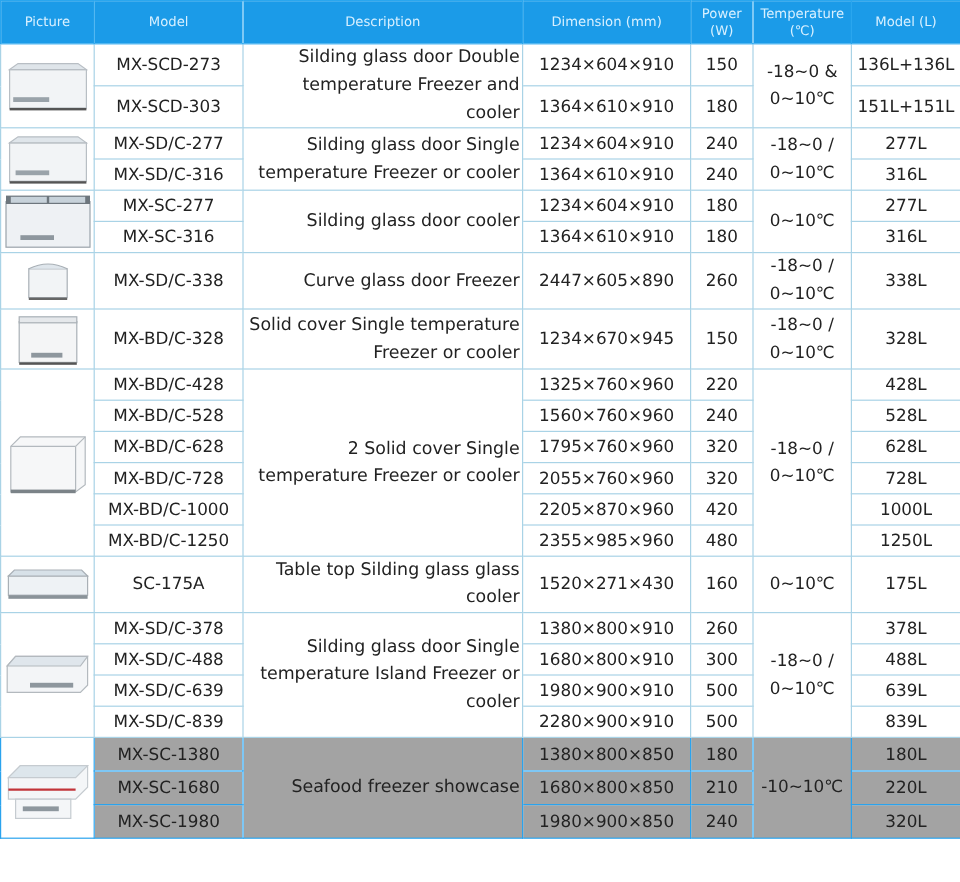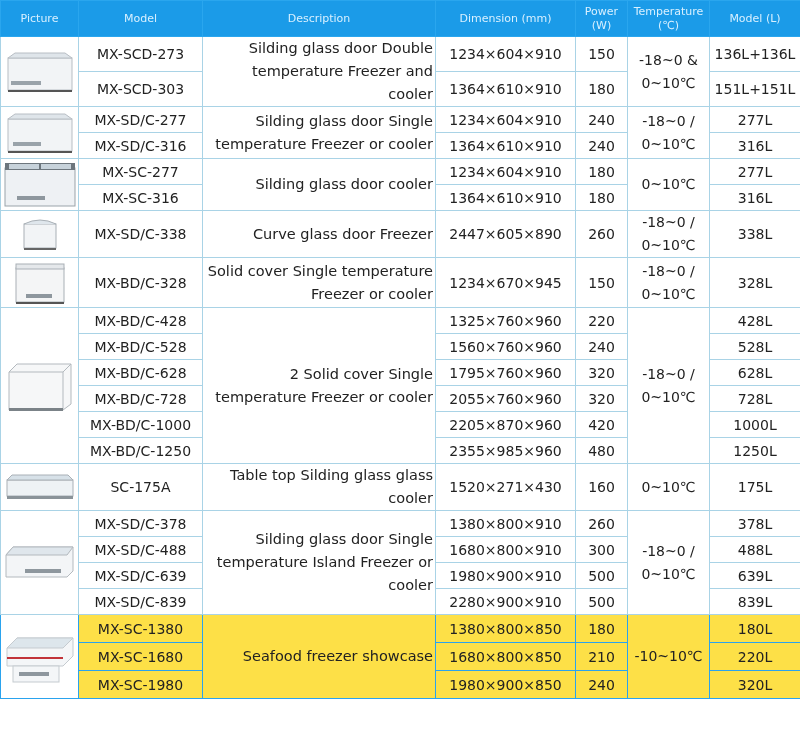--- a/index.html
+++ b/index.html
@@ -4,21 +4,21 @@
 <style>
   html, body { margin:0; padding:0; background:#ffffff; }
   body { width:800px; height:735px; overflow:hidden; font-family:"DejaVu Sans", "Liberation Sans", sans-serif; }
   table.spec { border-collapse:collapse; table-layout:fixed; width:800px; }
   table.spec th, table.spec td { border:1px solid #a9d3e6; text-align:center; vertical-align:middle; padding:0; overflow:hidden; }
   table.spec thead th { background:#1b9be8; color:#d8f0ff; font-size:11px; font-weight:normal; height:35px; line-height:14px; border-color:#2aa6ee; }
   table.spec tbody td { color:#222; font-size:14px; height:25px; line-height:22px; }
   table.spec tbody td.desc { font-size:14.5px; line-height:23px; padding:0 2px;text-align:right; }
   table.spec tbody td.temp { font-size:14px; line-height:23px;margin-left:16px; }
   table.spec tbody td.pic { background:#fff; }
-  tr.hl td { background:#fde047; color:#0d2a5a; border-color:#2aa3ee; }
+  tr.hl td { background:#a3a3a3; color:#0d2a5a; border-color:#2aa3ee; }
   tr.hl td.pic { background:#0a95ea; }
   .fridge { display:block; margin:0 auto; }
 </style>
 </head>
 <body>
 
 <table class="spec">
   <colgroup>
     <col style="width:78px">
       <col style="width:124px">

